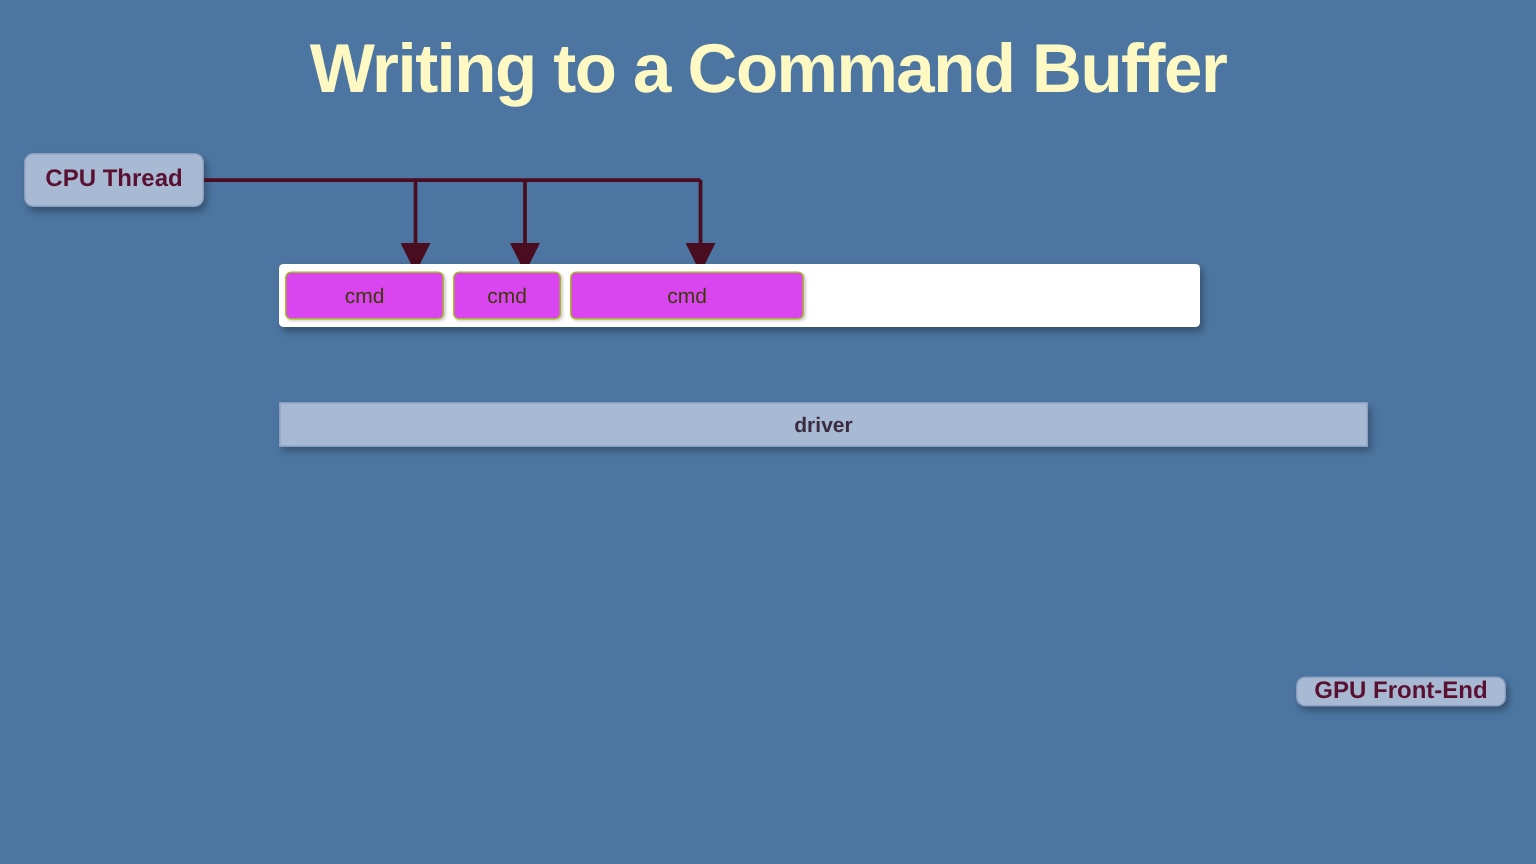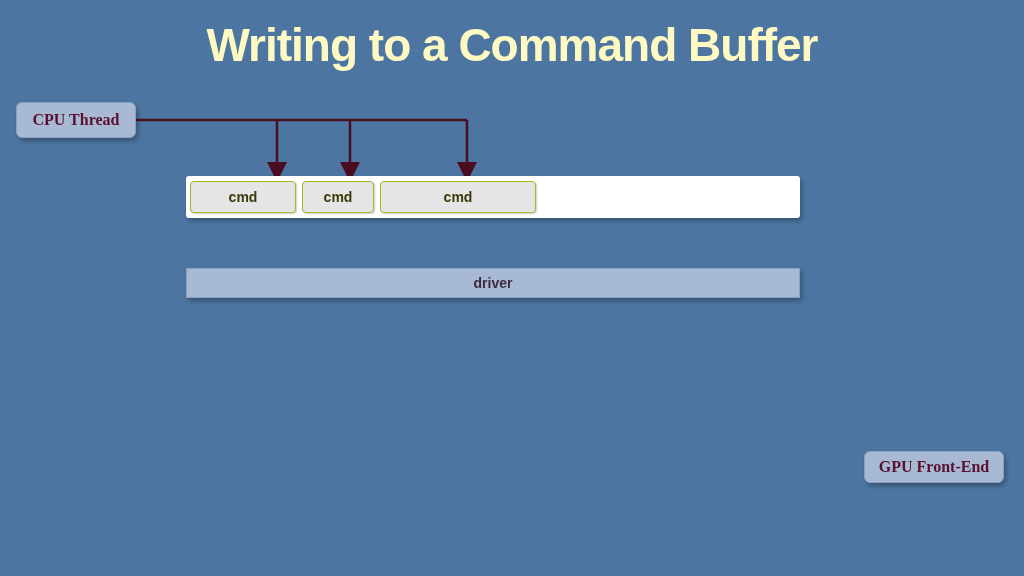--- a/index.html
+++ b/index.html
@@ -25,71 +25,70 @@
     position: absolute;
     background: #a7b9d3;
     border: 1px solid #8aa0c0;
     border-radius: 6px;
     color: #5a1030;
     font-weight: bold;
     display: flex;
     align-items: center;
     justify-content: center;
     box-shadow: 2px 3px 5px rgba(0,0,0,0.3);
-    font-family: Liberation Serif, serif;
   }
   .cpu-thread {
     left: 16px;
     top: 102px;
     width: 120px;
     height: 36px;
     font-size: 16px;
   }
   .gpu-front {
     right: 20px;
     top: 451px;
     width: 140px;
-    height: 32px;
+    height: 20px;
     font-size: 16px;
   }
   .buffer {
     position: absolute;
     left: 186px;
     top: 176px;
     width: 614px;
     height: 42px;
     background: #ffffff;
     border-radius: 3px;
     box-shadow: 2px 3px 5px rgba(0,0,0,0.3);
     display: flex;
     align-items: center;
     padding: 4px;
     gap: 6px;
   }
   .cmd {
     height: 32px;
-    background: #e5e5e5;
+    background: #d946ef;
     border: 1px solid #a8b825;
     border-radius: 4px;
     display: flex;
     align-items: center;
     justify-content: center;
     color: #3d3a0a;
-    font-weight: bold;
+    font-weight: normal;
     font-size: 14px;
     box-shadow: 1px 1px 2px rgba(0,0,0,0.2);
   }
   .cmd1 { width: 106px; }
   .cmd2 { width: 72px; }
   .cmd3 { width: 156px; }
   .driver {
     position: absolute;
     left: 186px;
     top: 268px;
-    width: 614px;
+    width: 726px;
     height: 30px;
     background: #a7b9d3;
     border: 1px solid #8aa0c0;
     display: flex;
     align-items: center;
     justify-content: center;
     color: #3b2b3f;
     font-weight: bold;
     font-size: 14px;
     box-shadow: 2px 3px 5px rgba(0,0,0,0.3);

